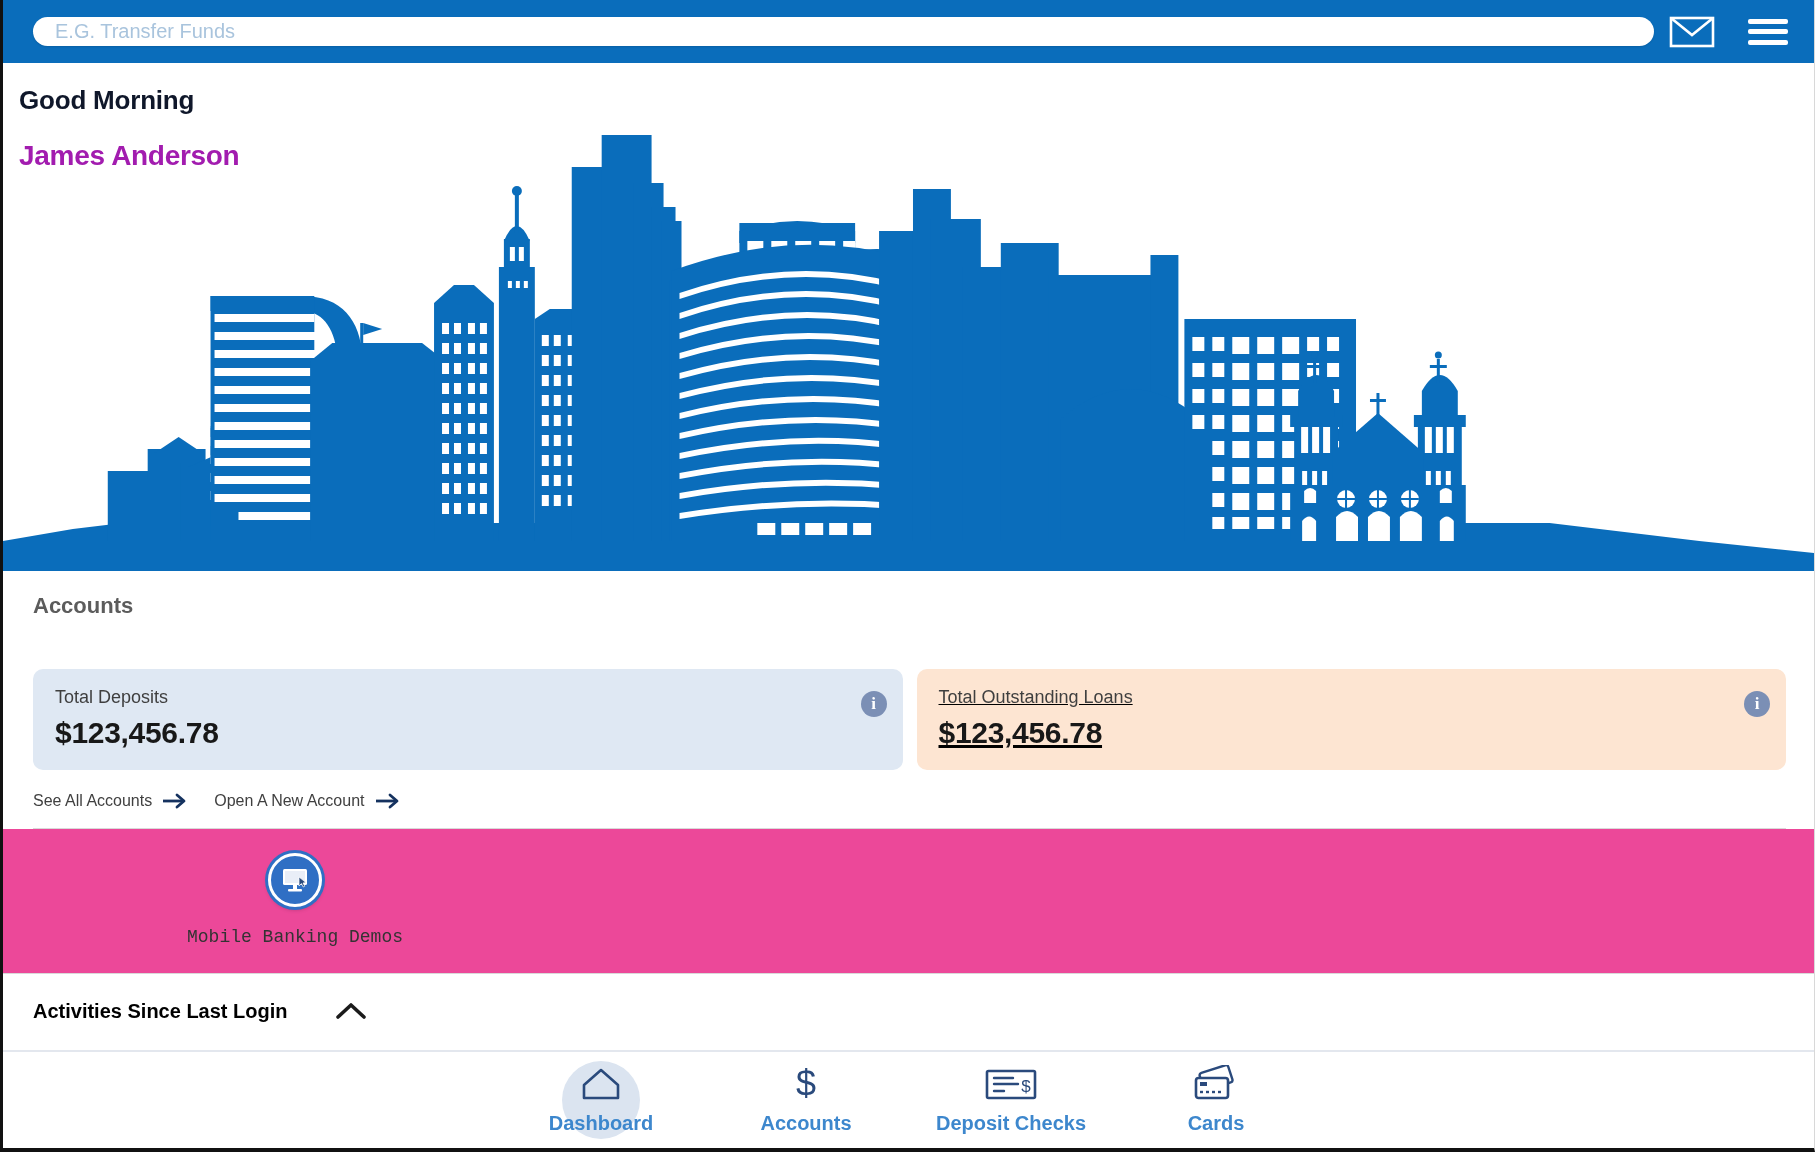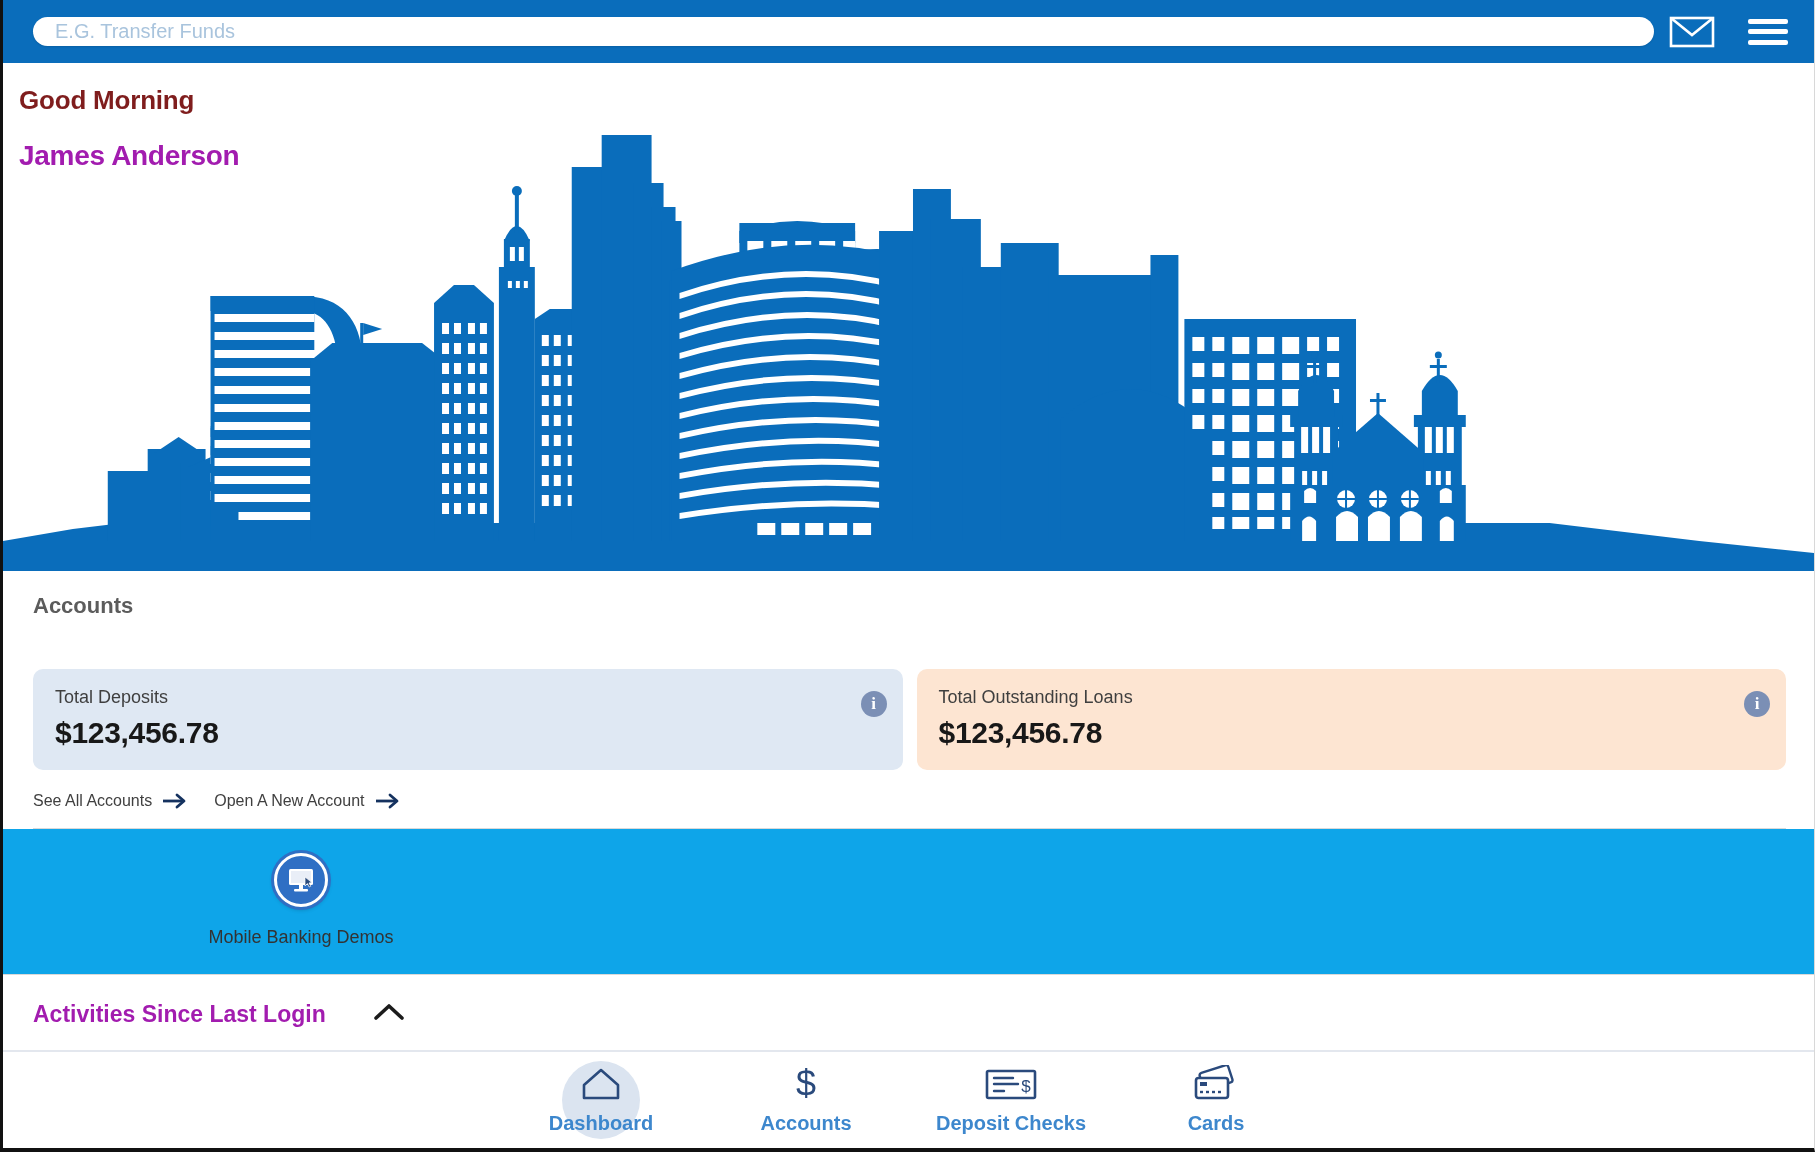--- a/index.html
+++ b/index.html
@@ -67,21 +67,21 @@
     flex:0 0 auto;
     position:relative;
     height:508px;
     background:#ffffff;
     overflow:hidden;
   }
   .greeting {
     position:absolute; left:16px; top:22px; z-index:5;
   }
   .greet-line1 {
-    font-size:26px; font-weight:bold; color:#7f1d1d;
+    font-size:26px; font-weight:bold; color:#0f172a;
     letter-spacing:-.2px;
   }
   .greet-line2 {
     font-size:28px; font-weight:bold; color:#a21caf;
     margin-top:24px; letter-spacing:-.3px;
   }
   .skyline {
     position:absolute; left:0; bottom:0;
     width:100%; height:500px;
     display:block;
@@ -100,21 +100,21 @@
   .cards-row { display:flex; gap:14px; }
   .acct-card {
     flex:1 1 0;
     border-radius:10px;
     padding:18px 22px 20px 22px;
     position:relative;
     min-height:92px;
     margin-top:28px;
   }
   .acct-card.deposits { background:#dfe8f3; }
-  .acct-card.loans    { background:#fde5d2; }
+  .acct-card.loans    { background:#fde5d2;text-decoration:underline; }
   .acct-label {
     font-size:18px; color:#3f3f3f; font-weight:400;
     margin-bottom:8px;
   }
   .acct-value {
     font-size:30px; font-weight:bold; color:#181818;
     letter-spacing:-.3px;
   }
   .info-badge {
     position:absolute; right:16px; top:22px;
@@ -134,23 +134,24 @@
     color:#404040; font-size:16px; text-decoration:none;
     cursor:pointer;
   }
   .arrow-r { display:inline-block; width:26px; height:18px; }
 
   .divider { height:1px; background:#d9d9d9; width:100%; }
 
   
   .quicklinks {
     flex:0 0 auto;
-    padding:24px 0 26px 18px;
-    background:#0ea5e9;
+    padding:24px 0 26px 12px;
+    background:#ec4899;
     border-bottom:1px solid #d9d9d9;
+    font-family:Liberation Mono, monospace;
   }
   .ql-item {
     width:190px; margin-left:185px;
     display:flex; flex-direction:column; align-items:center;
     cursor:pointer;
   }
   .ql-badge {
     width:54px; height:54px; border-radius:50%;
     background:#2f6fc4;
     border:3px solid #ffffff;
@@ -163,21 +164,21 @@
   }
 
   
   .activities {
     flex:1 1 auto;
     padding:26px 30px 0 30px;
     background:#ffffff;
     display:flex; align-items:flex-start;
   }
   .act-title {
-    font-size:23px; font-weight:bold; color:#a21caf;
+    font-size:20px; font-weight:bold; color:#000000;
   }
   .chev-up {
     margin-left:46px; width:34px; height:22px; cursor:pointer;
   }
 
   
   .bottomnav {
     flex:0 0 auto;
     height:98px;
     background:#ffffff;

